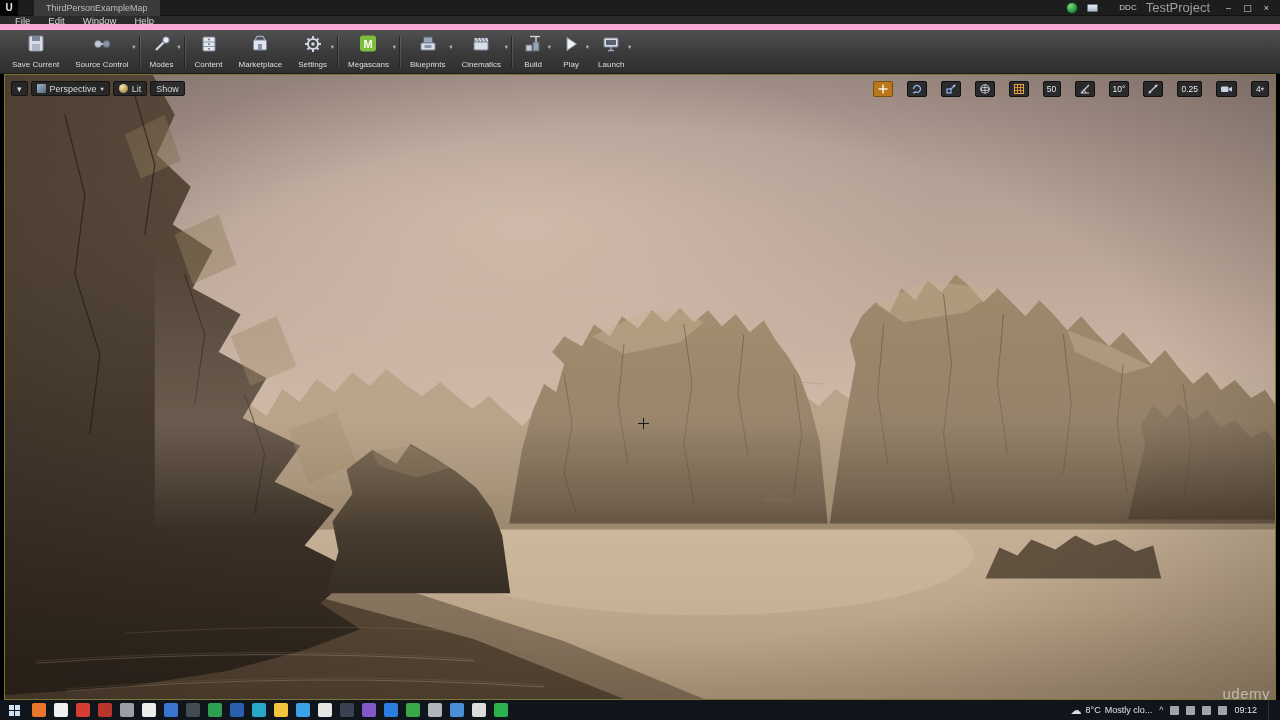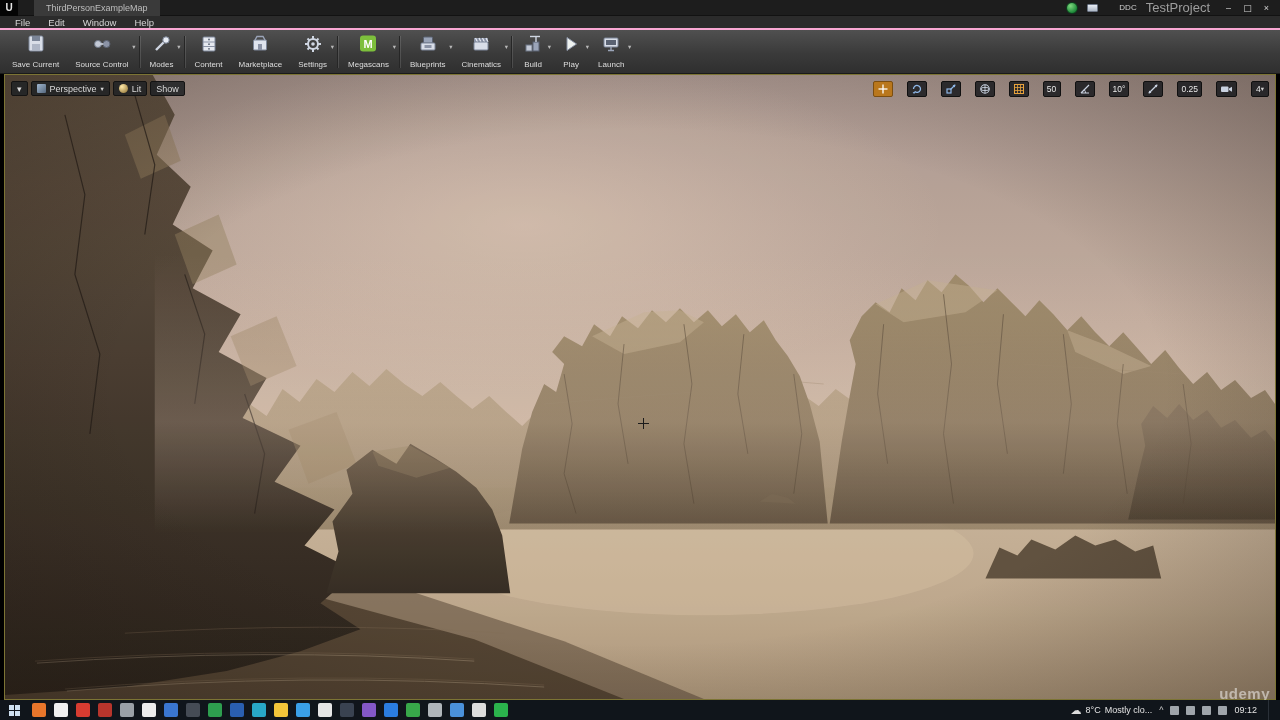--- a/index.html
+++ b/index.html
@@ -13,21 +13,21 @@
   .level-tab{height:21px;display:flex;align-items:center;padding:0 12px;margin-left:16px;background:#3a3a3a;color:#bdbdbd;font-size:9px;border-radius:3px 3px 0 0}
   .title-right{margin-left:auto;display:flex;align-items:center;gap:9px;padding-right:4px}
   .status-circle{width:12px;height:12px;border-radius:50%;background:radial-gradient(circle at 35% 30%,#7ed87e,#1f8a3a 70%);border:1px solid #0d3d1c}
   .ddc{display:flex;align-items:center;gap:21px;color:#cfcfcf;font-size:8px}
   .ddc-box{width:11px;height:8px;background:linear-gradient(#e8edf4,#aeb8c6);border-radius:1px;border:1px solid #6d7686}
   .project-name{color:#9d9d9d;font-size:13px}
   .win-controls{display:flex}
   .win-btn{width:19px;height:14px;color:#d2d2d2;font-size:9px;display:flex;align-items:center;justify-content:center}
 
   
-  .menubar{position:absolute;top:16px;left:0;right:0;height:14px;background:#2b2b2b;border-bottom:2px solid #f9a8d4;display:flex;align-items:center;padding-left:6px;z-index:6}
+  .menubar{position:absolute;top:16px;left:0;right:0;height:14px;background:#2b2b2b;border-bottom:6px solid #f9a8d4;display:flex;align-items:center;padding-left:6px;z-index:6}
   .menu-item{color:#d6d6d6;font-size:9.5px;padding:0 9px}
 
   
   .toolbar{position:absolute;top:30px;left:0;right:0;height:44px;background:linear-gradient(#505050,#3a3a3a 55%,#2f2f2f);border-bottom:1px solid #1a1a1a;display:flex;align-items:center;padding-left:4px;z-index:6}
   .t-item{display:flex;flex-direction:column;align-items:center;justify-content:center;height:44px;padding:0 8px;position:relative}
   .t-item .lbl{font-size:8px;color:#dedede;margin-top:6px;white-space:nowrap}
   .t-item .caret{position:absolute;right:1px;top:13px;font-size:6.5px;color:#b8b8b8}
   .t-sep{width:1px;height:32px;background:#262626;box-shadow:1px 0 0 rgba(255,255,255,.12);margin:0 2px}
   .ticon{display:block}
 
@@ -42,21 +42,21 @@
   .vpt-btn{height:16px;min-width:18px;background:rgba(28,30,33,.88);border:1px solid #101010;border-radius:2px;display:flex;align-items:center;justify-content:center;padding:0 3px}
   .vpt-btn.active{background:#b9771c;border-color:#7c4e10}
   .vpt-val{color:#e9e9e9;font-size:8.5px}
   .vpt-caret{color:#cfcfcf;font-size:6.5px}
 
   .crosshair{position:absolute;left:50.2%;top:55.8%;width:11px;height:11px;margin:-5px 0 0 -5px;z-index:3}
   .crosshair::before,.crosshair::after{content:"";position:absolute;background:#1b1b1b}
   .crosshair::before{left:5px;top:0;width:1px;height:11px}
   .crosshair::after{left:0;top:5px;width:11px;height:1px}
 
-  .watermark{position:absolute;right:10px;bottom:18px;font-size:15px;font-weight:bold;letter-spacing:.5px;color:rgba(255,255,255,.5);z-index:7}
+  .watermark{position:absolute;right:10px;bottom:18px;font-size:15px;font-weight:normal;letter-spacing:.5px;color:rgba(255,255,255,.5);z-index:7}
 
   
   .taskbar{position:absolute;left:0;right:0;bottom:0;height:20px;background:#10151b;display:flex;align-items:center;z-index:8}
   .start{width:28px;height:20px;display:flex;align-items:center;justify-content:center}
   .start-grid{display:grid;grid-template-columns:5px 5px;grid-template-rows:5px 5px;gap:1px}
   .start-grid div{background:#cfe0f0}
   .tb-apps{display:flex;align-items:center}
   .tb-app{width:14px;height:14px;border-radius:2px;margin:0 4px}
   .tray{margin-left:auto;display:flex;align-items:center;gap:7px;padding-right:8px;color:#e3e3e3;font-size:9px}
   .weather{display:flex;align-items:center;gap:4px}

